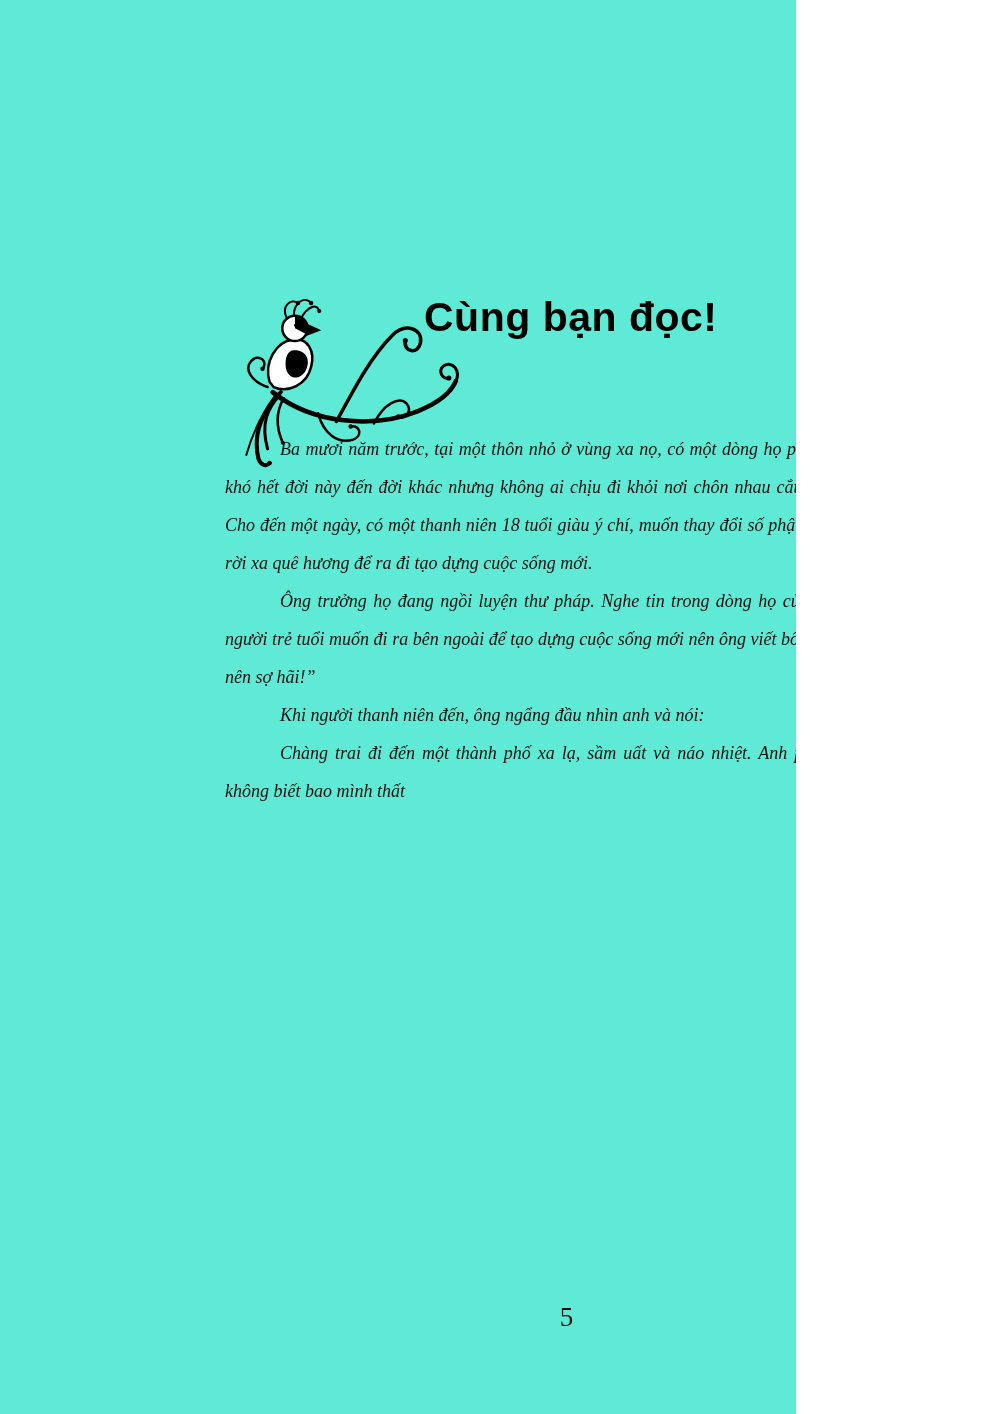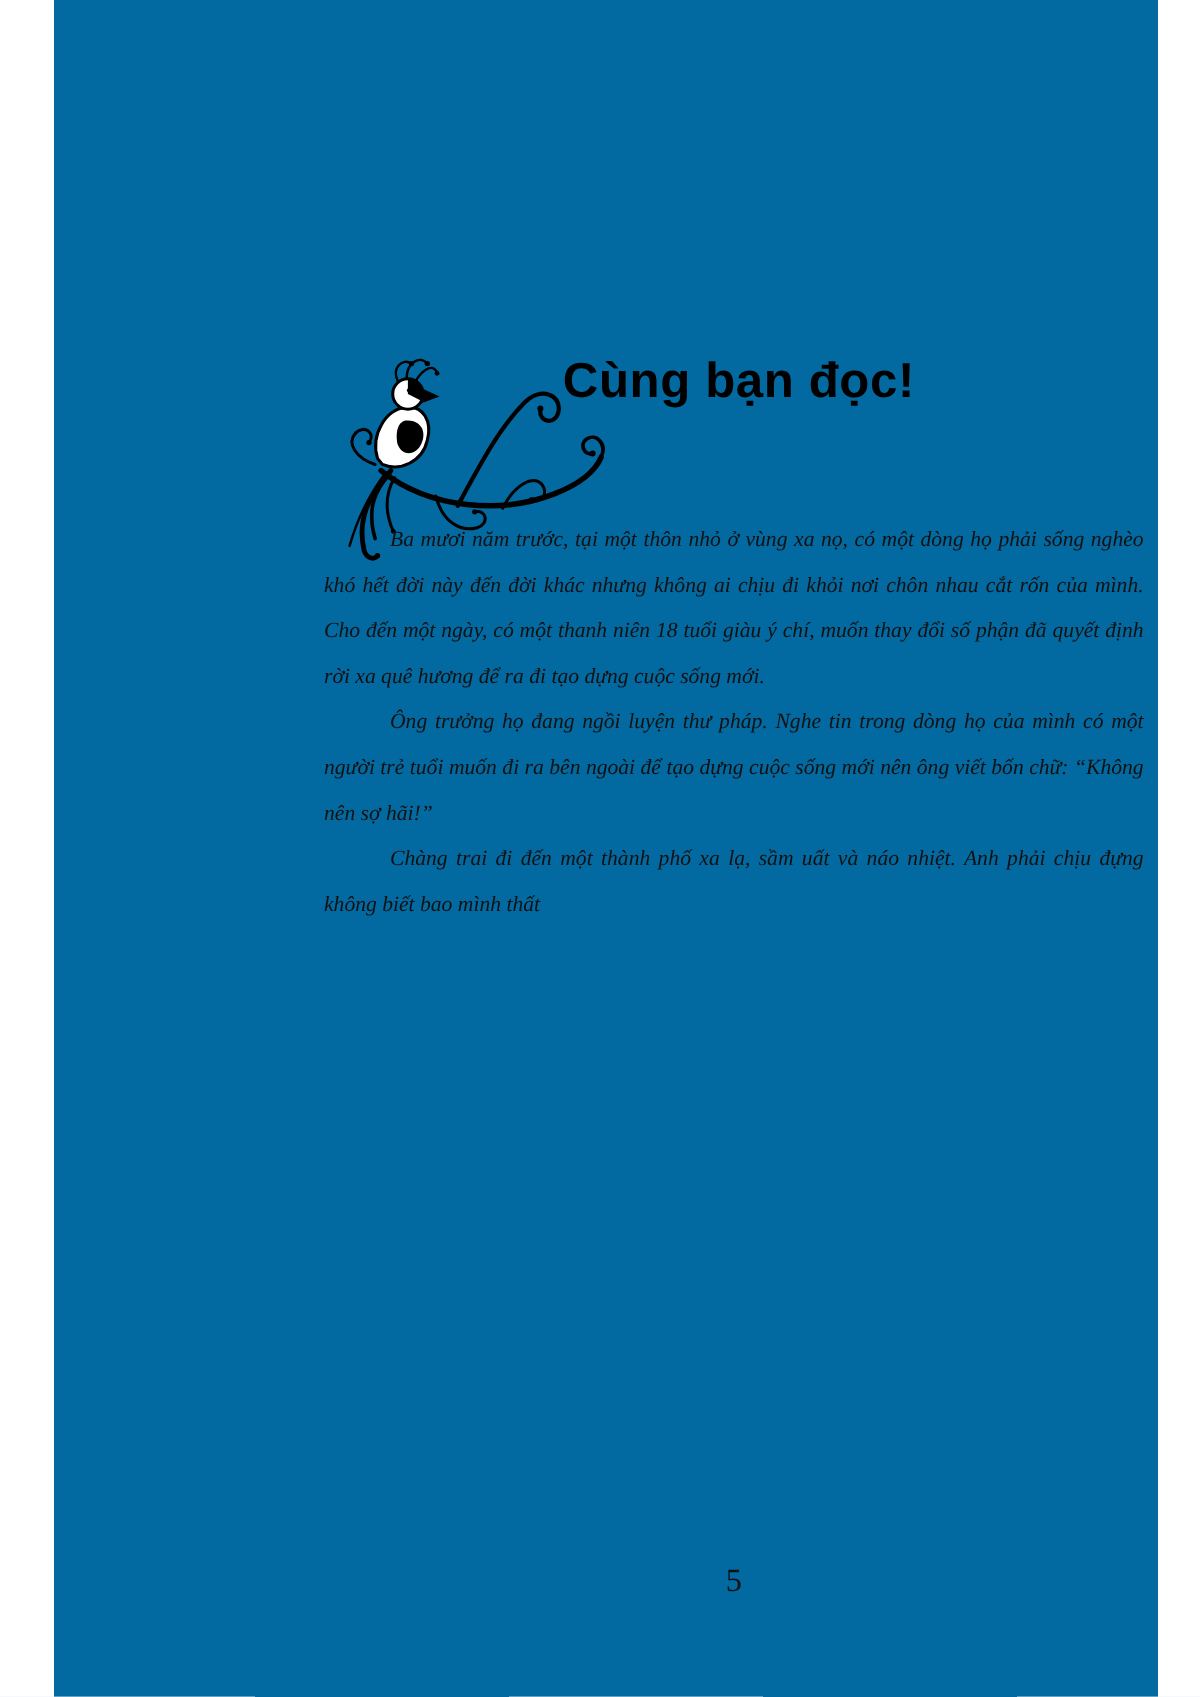--- a/index.html
+++ b/index.html
@@ -2,27 +2,26 @@
 <html lang="vi"><head>
 <meta charset="utf-8">
 <style>
   html, body {
     margin: 0;
     padding: 0;
     background: #ffffff;
   }
   .page {
     position: relative;
-    width: 920px;
+    width: 796px;
     height: 1414px;
-    background: #0369a1;
+    background: #5eead4;
     overflow: hidden;
     font-family: "Liberation Serif", serif;
     color: #111111;
-    margin-left: 45px;
   }
   .ornament {
     position: absolute;
     left: 222px;
     top: 288px;
     width: 238px;
     height: 188px;
   }
   .page-title {
     position: absolute;
@@ -115,18 +114,19 @@
     <circle cx="40" cy="77" r="2.2" fill="#000000"></circle>
     <circle cx="47" cy="170" r="2.2" fill="#000000"></circle>
     <circle cx="60" cy="150" r="2" fill="#000000"></circle>
   </svg>
 
   <div class="page-title">Cùng bạn đọc!</div>
 
   <div class="body-text">
     <p>Ba mươi năm trước, tại một thôn nhỏ ở vùng xa nọ, có một dòng họ phải sống nghèo khó hết đời này đến đời khác nhưng không ai chịu đi khỏi nơi chôn nhau cắt rốn của mình. Cho đến một ngày, có một thanh niên 18 tuổi giàu ý chí, muốn thay đổi số phận đã quyết định rời xa quê hương để ra đi tạo dựng cuộc sống mới.</p>
     <p>Ông trưởng họ đang ngồi luyện thư pháp. Nghe tin trong dòng họ của mình có một người trẻ tuổi muốn đi ra bên ngoài để tạo dựng cuộc sống mới nên ông viết bốn chữ: “Không nên sợ hãi!”</p>
+    <p>Khi người thanh niên đến, ông ngẩng đầu nhìn anh và nói:</p>
     <p>Chàng trai đi đến một thành phố xa lạ, sầm uất và náo nhiệt. Anh phải chịu đựng không biết bao mình thất</p>
   </div>
 
   <div class="page-number">5</div>
 
 </div>
 
 </body></html>

